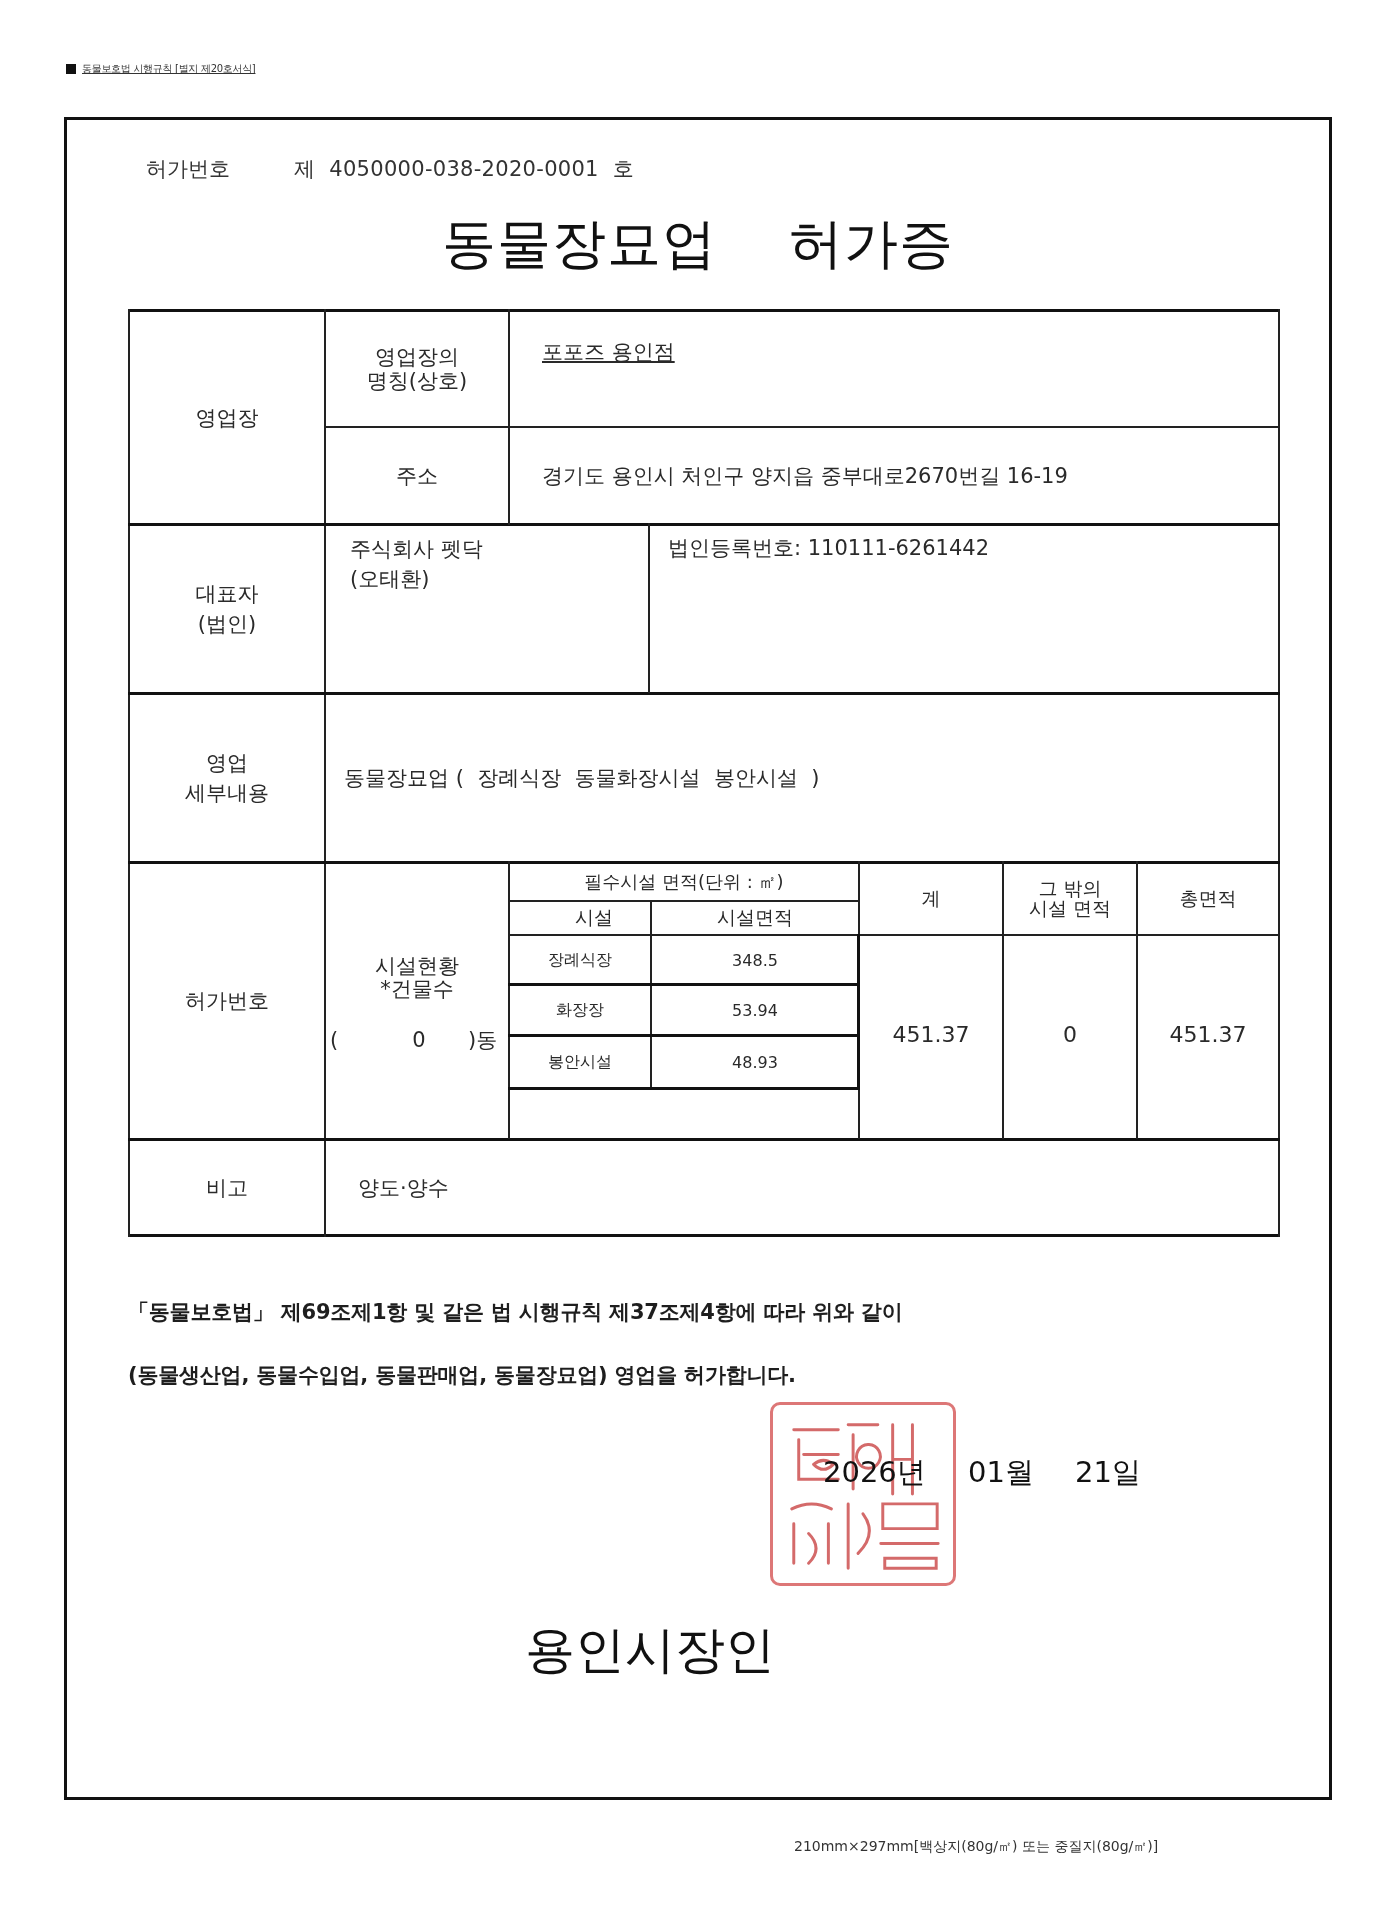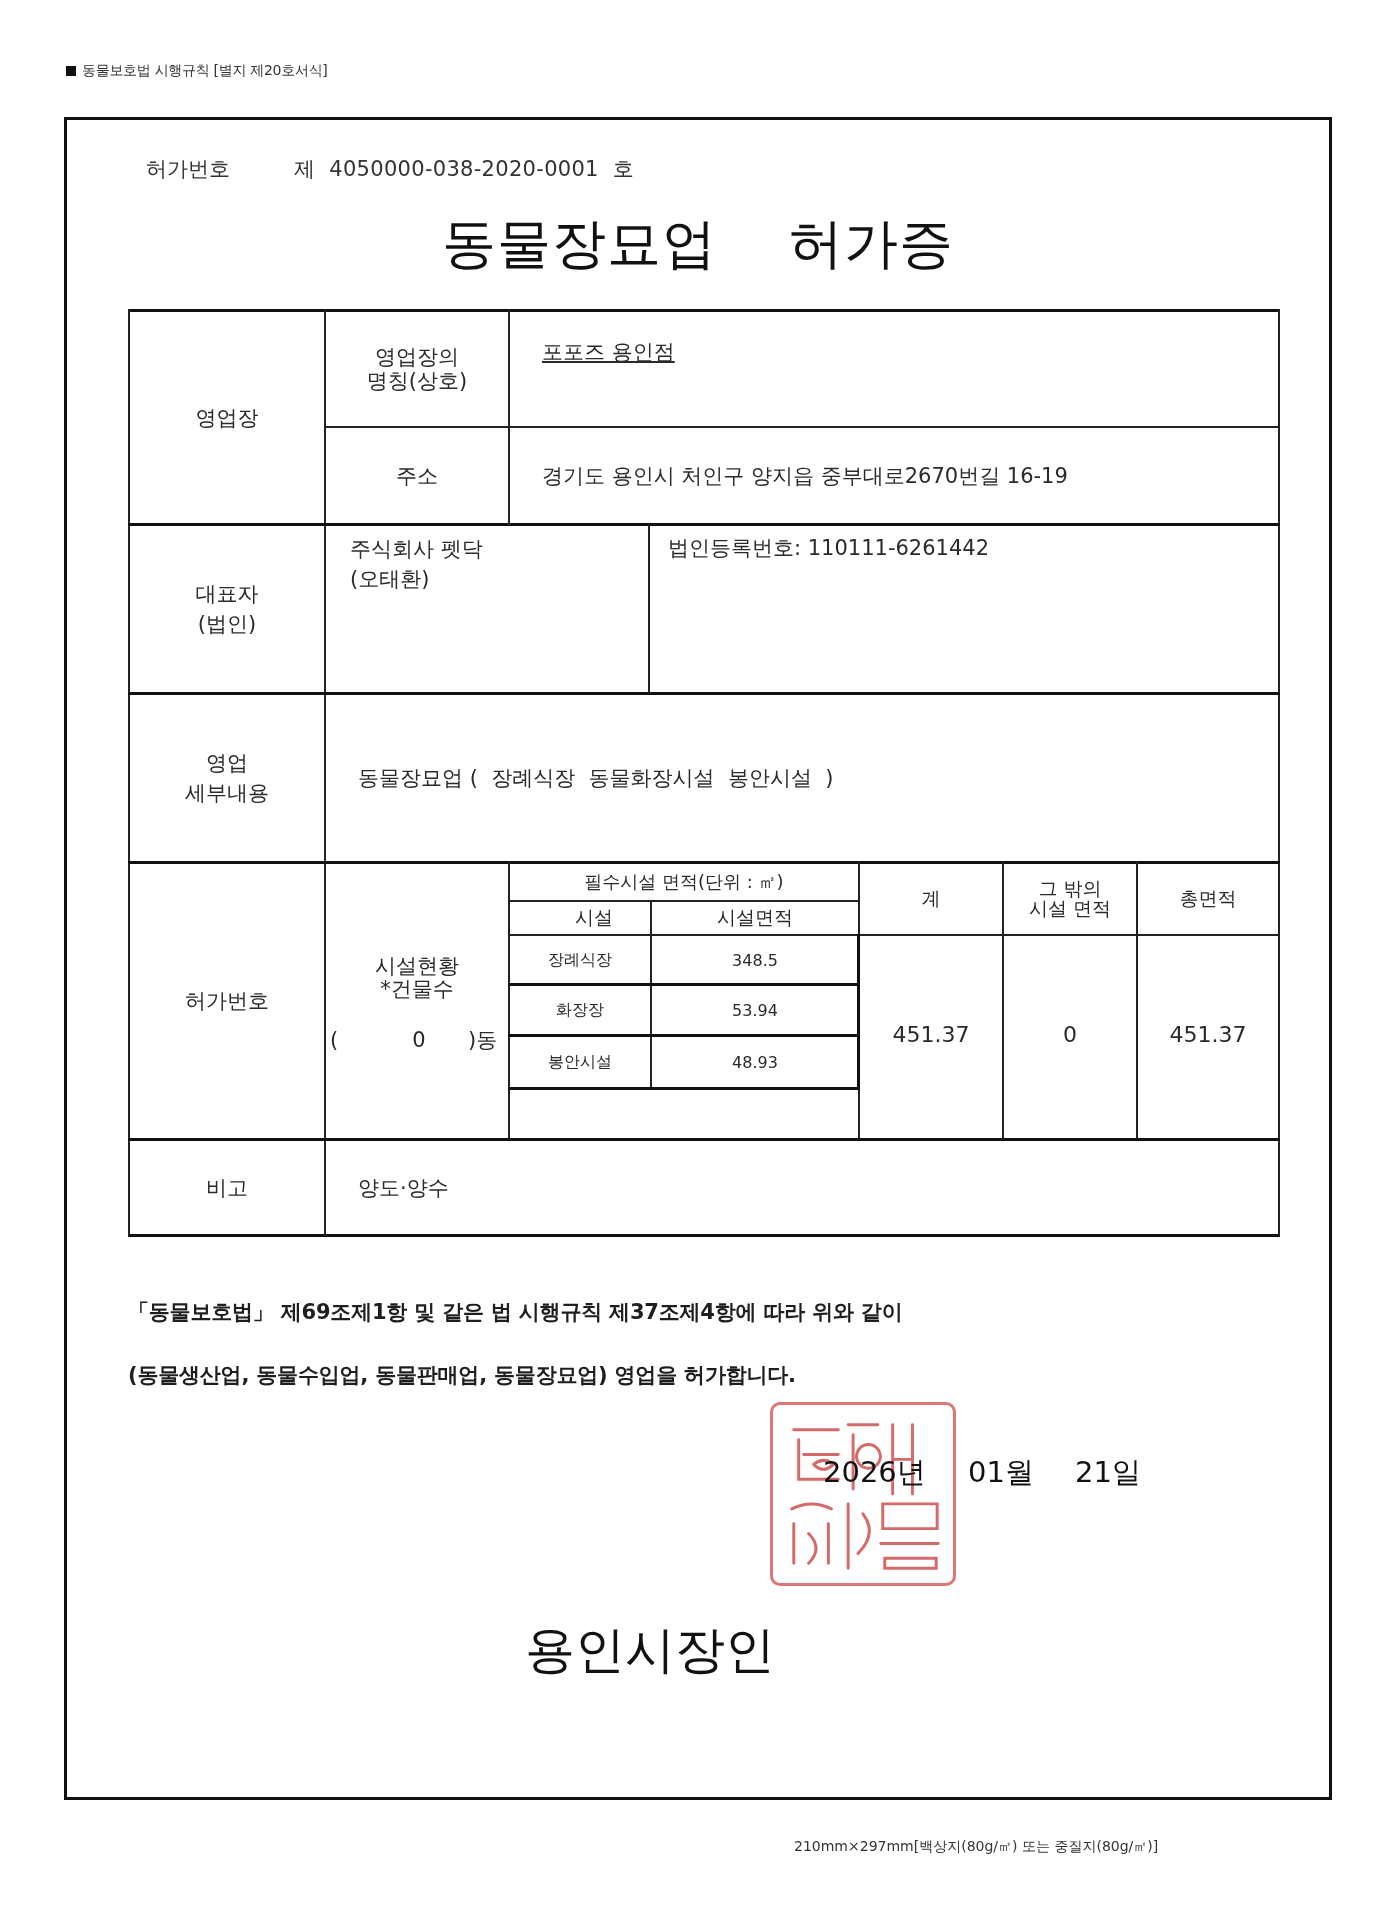--- a/index.html
+++ b/index.html
@@ -1,21 +1,21 @@
 <!DOCTYPE html>
 <html><head>
 <meta charset="utf-8">
 <style>
   html, body { margin: 0; padding: 0; background: #ffffff; }
   body {
     width: 1396px; height: 1920px; position: relative; overflow: hidden;
     font-family: "DejaVu Sans", "Liberation Sans", sans-serif; color: #2a2a2a;
   }
   .abs { position: absolute; }
-  .form-label { left: 66px; top: 62px; font-size: 14px; color: #333; letter-spacing: -0.3px; display: flex; align-items: center; gap: 6px; }
+  .form-label { left: 66px; top: 62px; font-size: 10px; color: #333; letter-spacing: -0.3px; display: flex; align-items: center; gap: 6px; text-decoration: underline; }
   .form-label .sq { width: 10px; height: 10px; background: #111; display: inline-block; }
   .frame { left: 64px; top: 117px; width: 1268px; height: 1683px; border: 3px solid #111; box-sizing: border-box; }
   .permit-no { left: 146px; top: 155px; font-size: 21px; color: #333; display: flex; gap: 0; }
   .permit-no .lbl { width: 148px; }
   .permit-no .num { letter-spacing: 0.3px; }
   .title { left: 0; width: 1396px; top: 208px; text-align: center; font-size: 54px; color: #111; letter-spacing: 1px; }
   .title span { margin: 0 36px; }
   .line-h { position: absolute; height: 2px; background: #222; }
   .line-v { position: absolute; width: 2px; background: #222; }
   .thick-h { position: absolute; height: 3px; background: #111; }
@@ -94,21 +94,21 @@
   <div class="cell left" style="left:510px; top:428px; width:768px; height:95px;">경기도 용인시 처인구 양지읍 중부대로2670번길 16-19</div>
 
   <div class="cell center" style="left:130px; top:526px; width:194px; height:166px; white-space:pre-line; line-height:1.45;">대표자
 (법인)</div>
   <div class="cell" style="left:350px; top:534px; width:298px; height:150px; align-items:flex-start; white-space:pre-line; line-height:1.45;">주식회사 펫닥
 (오태환)</div>
   <div class="cell" style="left:668px; top:534px; width:600px; height:40px; align-items:flex-start;">법인등록번호: 110111-6261442</div>
 
   <div class="cell center" style="left:130px; top:695px; width:194px; height:166px; white-space:pre-line; line-height:1.45;">영업
 세부내용</div>
-  <div class="cell left" style="left:326px; top:695px; width:952px; height:166px; padding-left:32px; white-space:pre;text-align:right;">동물장묘업 (  장례식장  동물화장시설  봉안시설  )</div>
+  <div class="cell left" style="left:326px; top:695px; width:952px; height:166px; padding-left:18px; white-space:pre;text-align:right;">동물장묘업 (  장례식장  동물화장시설  봉안시설  )</div>
 
   <div class="cell center" style="left:130px; top:864px; width:194px; height:274px;">허가번호</div>
   <div class="cell center" style="left:326px; top:950px; width:182px; height:56px; white-space:pre-line; line-height:1.1;">시설현황
 *건물수</div>
   <div class="cell" style="left:330px; top:1022px; width:176px; height:36px;">
     <span style="width:60px;">(</span>
     <span style="width:58px; text-align:center;">0</span>
     <span style="padding-left:20px;">)동</span>
   </div>
 

